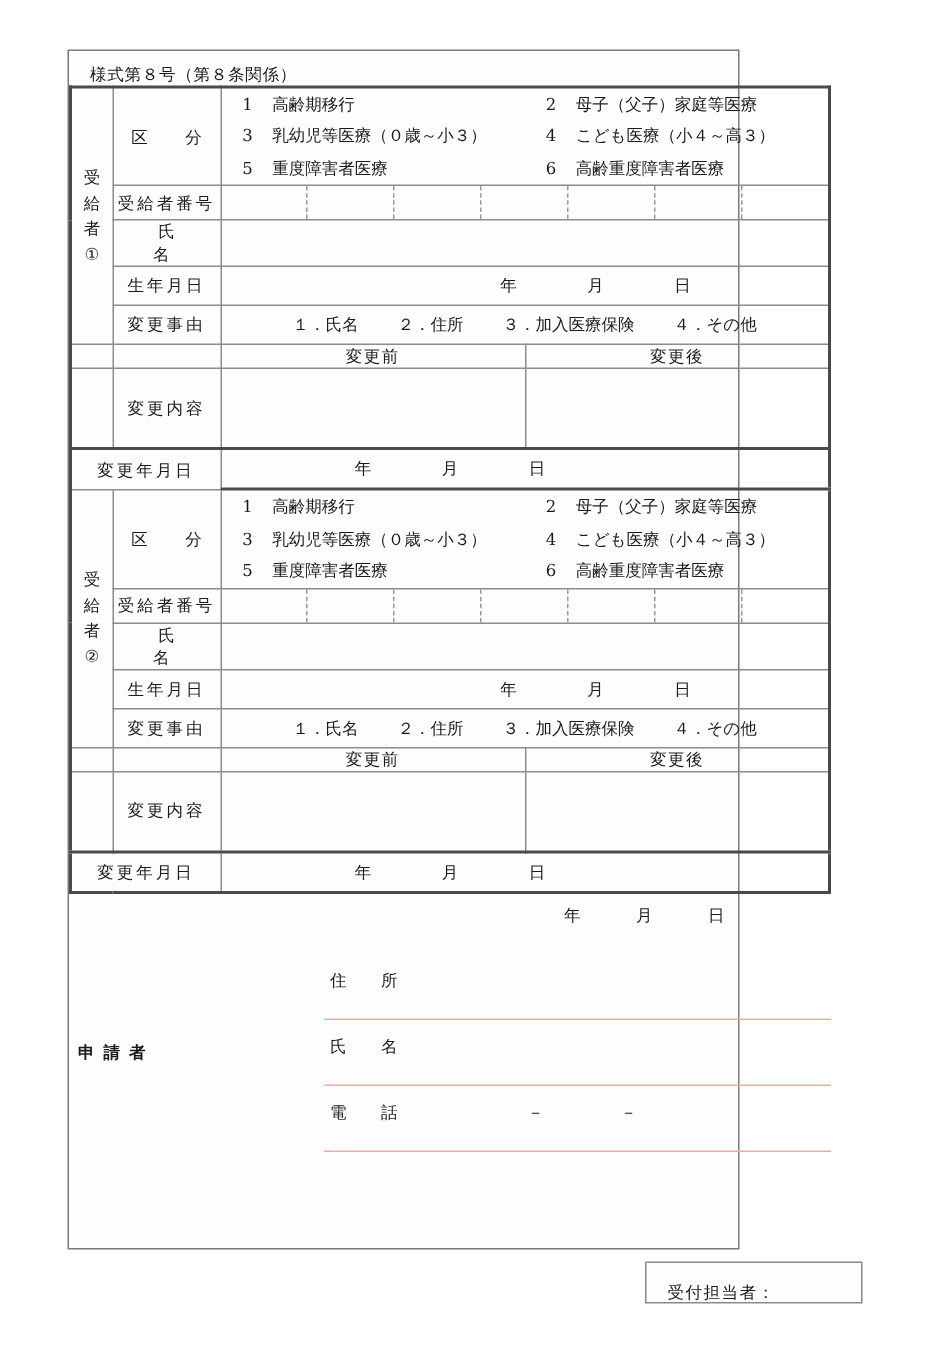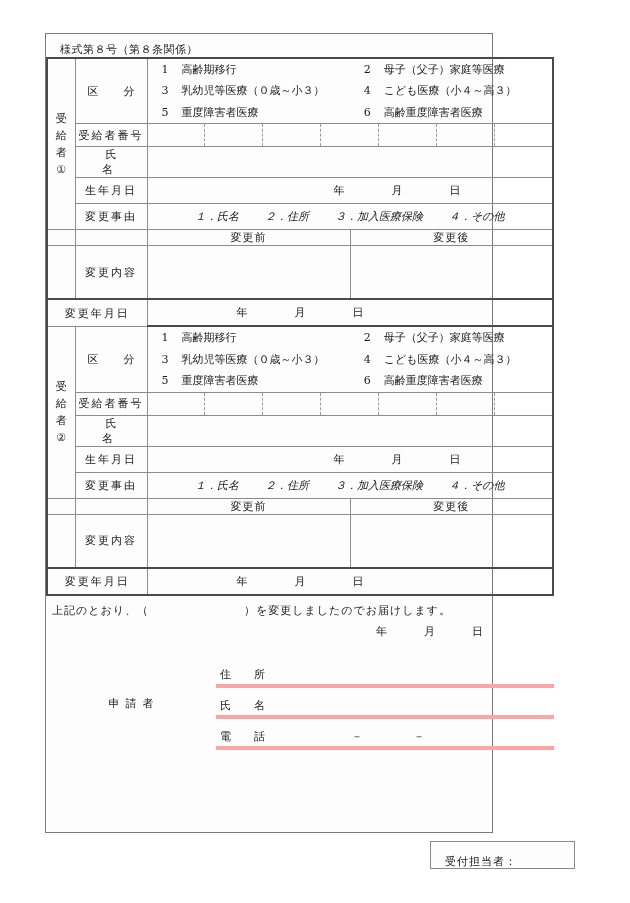--- a/index.html
+++ b/index.html
@@ -113,21 +113,21 @@
   .date-line .sp1 { width: 46%; }
   .date-line .y, .date-line .m, .date-line .d { width: 58px; }
 
   
   .reason-line {
     display: flex;
     justify-content: center;
     padding: 5px 0;
     font-size: 11px;
   }
-  .reason-line .ritem { margin: 0 13px; font-style: italic; }
+  .reason-line .ritem { margin: 0 13px; }
 
   
   .ba-head {
     text-align: center;
     padding: 4px 0;
     font-size: 11px;
     letter-spacing: 1px;
   }
   .ba-body { height: 52px; }
 
@@ -163,32 +163,33 @@
     margin-bottom: 18px;
   }
   .apply-date span { width: 48px; }
 
   .applicant {
     display: flex;
     align-items: center;
   }
   .applicant-label {
     width: 170px;
-    text-align: center;
+    text-align: left;
     letter-spacing: 6px;
     text-indent: 6px;
     font-size: 11px;
+    font-weight: bold;
   }
   .applicant-fields { flex: 1; }
   .afield {
     display: flex;
     align-items: flex-end;
-    border-bottom: 4px solid #fca5a5;
+    border-bottom: 1px solid #fca5a5;
     height: 25px;
-    padding-bottom: 2px;
+    padding-bottom: 18px;
   }
   .afield .alabel {
     width: 58px;
     letter-spacing: 6px;
     text-indent: 4px;
   }
   .afield .tel-dash { display: inline-block; width: 62px; text-align: center; }
   .afield .tel-pad  { display: inline-block; width: 52px; }
 
   
@@ -446,25 +447,20 @@
             <span class="d">日</span>
           </div>
         </td>
       </tr>
 
     </tbody>
   </table>
 
   <div class="apply">
 
-    <div class="statement">
-      <span>上記のとおり、（</span>
-      <span class="gap"></span>
-      <span>）を変更しましたのでお届けします。</span>
-    </div>
 
     <div class="apply-date">
       <span>年</span>
       <span>月</span>
       <span>日</span>
     </div>
 
     <div class="applicant">
       <div class="applicant-label">申請者</div>
       <div class="applicant-fields">

